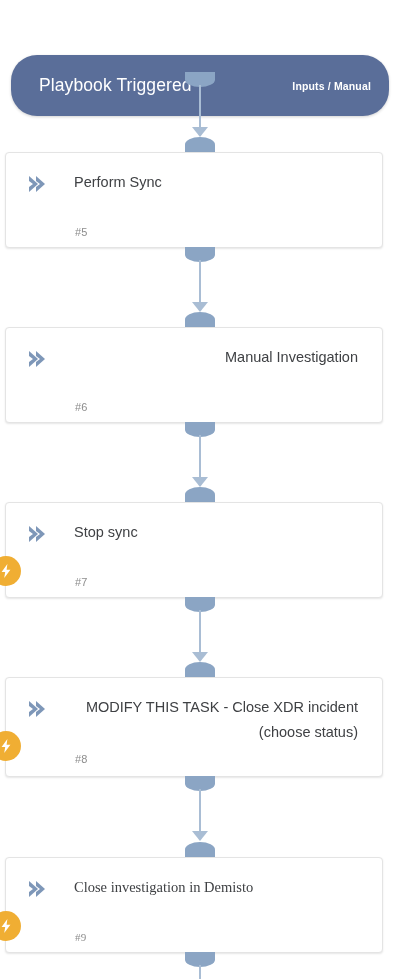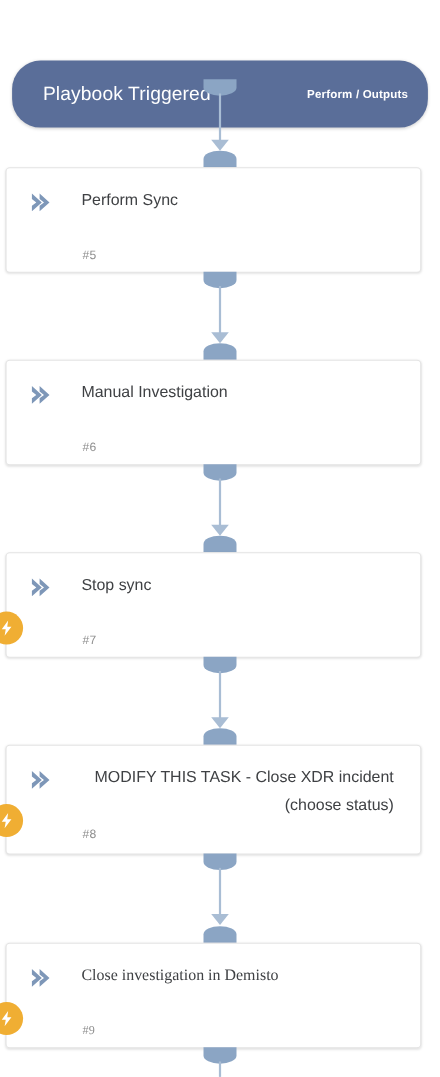--- a/index.html
+++ b/index.html
@@ -139,21 +139,21 @@
     border-top: 10px solid #a9bdd4;
   }
 </style>
 </head>
 <body>
 
 <div id="canvas">
 
   <div class="trigger-pill">
     <span class="trigger-title">Playbook Triggered</span>
-    <span class="trigger-io">Perform / Outputs</span>
+    <span class="trigger-io">Inputs / Manual</span>
   </div>
 
   <div class="dome-down" style="top:72px;"></div>
   <div class="conn-line" style="top:85px; height:44px;"></div>
   <div class="arrow-head" style="top:127px;"></div>
   <div class="dome-up" style="top:137px;"></div>
 
   <div class="task-card" style="top:152px; height:96px;">
     <span class="chevron-icon">
       <svg width="22" height="22" viewBox="0 0 22 22">
@@ -163,21 +163,21 @@
     </span>
     <div class="task-title">Perform Sync</div>
     <div class="task-number" style="top:73px;">#5</div>
   </div>
 
   <div class="dome-down" style="top:247px;"></div>
   <div class="conn-line" style="top:260px; height:44px;"></div>
   <div class="arrow-head" style="top:302px;"></div>
   <div class="dome-up" style="top:312px;"></div>
 
-  <div class="task-card" style="top:327px; height:96px;">
+  <div class="task-card" style="top:327px; height:96px;text-align:right;">
     <span class="chevron-icon">
       <svg width="22" height="22" viewBox="0 0 22 22">
         <path d="M2 3 L11 11 L2 19 L2 14 L6 11 L2 8 Z" fill="#7e97b8"></path>
         <path d="M9 3 L18 11 L9 19 L9 14 L13 11 L9 8 Z" fill="#7e97b8"></path>
       </svg>
     </span>
     <div class="task-title">Manual Investigation</div>
     <div class="task-number" style="top:73px;">#6</div>
   </div>
 

